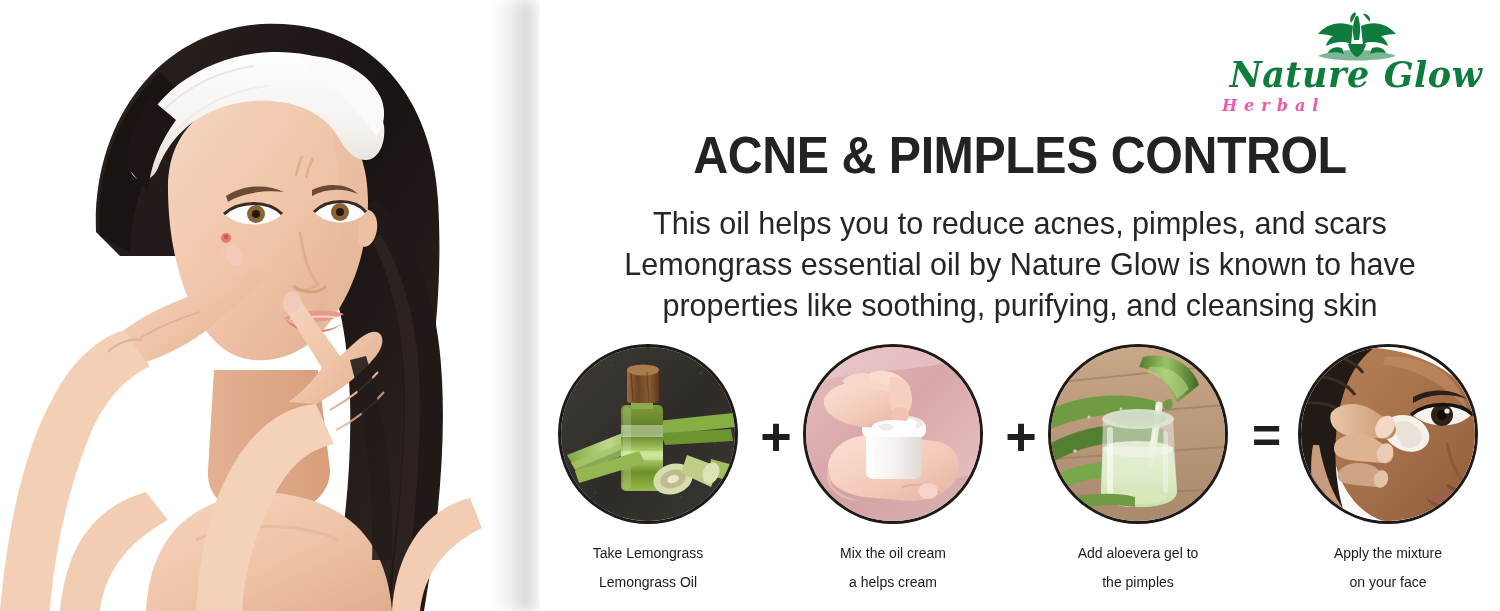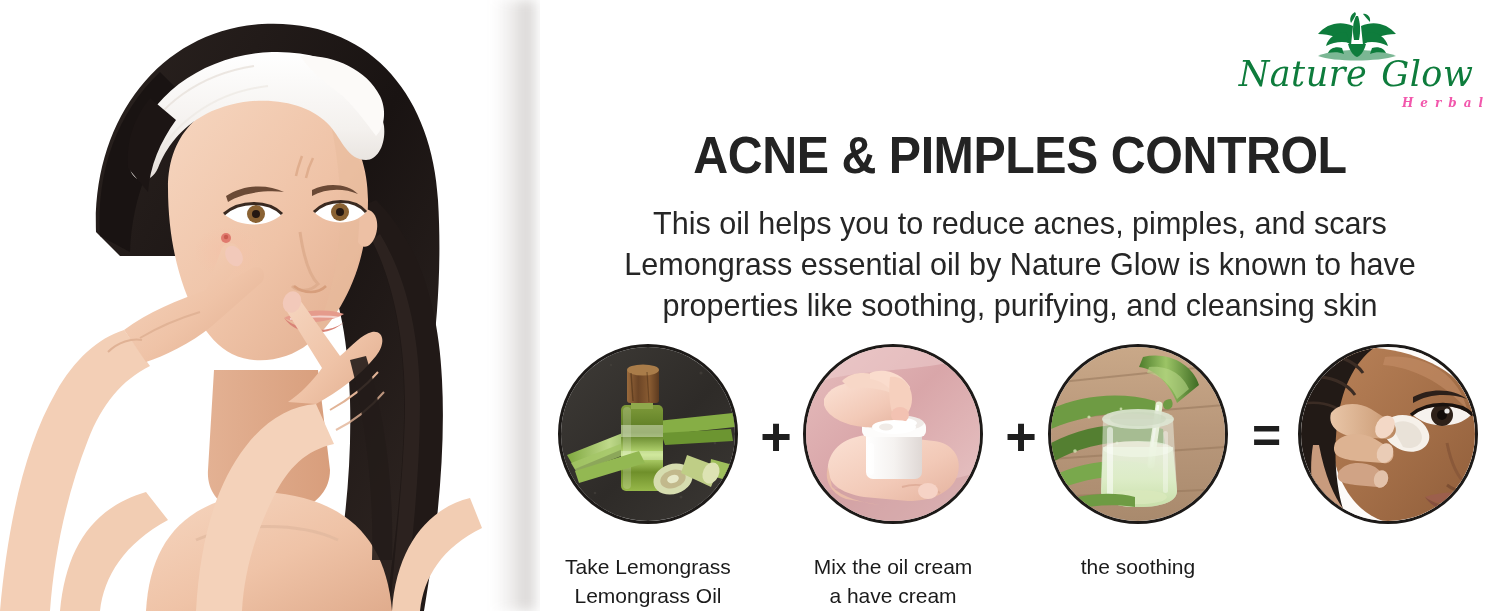--- a/index.html
+++ b/index.html
@@ -51,38 +51,38 @@
     height: 108px;
   }
   .logo-mark { position: absolute; left: 84px; top: 2px; }
   .logo-wordmark {
     position: absolute;
     left: 0;
     top: 46px;
     width: 268px;
     text-align: center;
     font-family: "DejaVu Serif", serif;
-    font-weight: normal;
+    font-weight: bold;
     font-style: italic;
     font-size: 35px;
     letter-spacing: 0.5px;
     color: #0E7C3C;
     white-space: nowrap;
   }
   .logo-word-gap { display: inline-block; width: 14px; }
   .logo-sub {
     position: absolute;
     left: 0;
     top: 88px;
     width: 268px;
-    text-align: right;
+    text-align: left;
     font-family: "DejaVu Serif", serif;
     font-weight: bold;
     font-style: italic;
-    font-size: 12px;
+    font-size: 16px;
     letter-spacing: 7px;
     color: #F257AC;
     white-space: nowrap;
   }
 
   
   .headline {
     position: absolute;
     left: 540px;
     top: 126px;
@@ -134,23 +134,23 @@
     width: 180px;
     height: 180px;
     margin: 0 auto;
     border-radius: 50%;
     border: 3px solid #1d1a18;
     overflow: hidden;
     background: #ddd;
   }
   .step-circle svg { display: block; }
   .step-caption {
-    margin-top: 28px;
+    margin-top: 15px;
     font-family: "Liberation Sans", sans-serif;
-    font-size: 21px;
+    font-size: 14px;
     line-height: 29px;
     color: #1b1b1b;
   }
   .step-caption span { display: block; white-space: nowrap; }
 
   .op {
     position: absolute;
     top: 72px;
     width: 46px;
     text-align: center;
@@ -419,21 +419,21 @@
 
           <path d="M84 30 C96 28 106 38 106 52 C106 62 100 72 90 74 C84 66 82 48 84 30 Z" fill="#F6D0BE"></path>
           <ellipse cx="94" cy="68" rx="9" ry="8" fill="#F3C2B2"></ellipse>
 
           <ellipse cx="88" cy="80" rx="22" ry="7" fill="#FFFFFF"></ellipse>
           <ellipse cx="80" cy="80" rx="7" ry="3.5" fill="#F0EBE7"></ellipse>
         </svg>
       </div>
       <div class="step-caption">
         <span>Mix the oil cream</span>
-        <span>a have cream</span>
+        <span>a helps cream</span>
       </div>
     </div>
 
     <div class="op" style="left:458px;">+</div>
 
     <div class="step" style="left:500px;">
       <div class="step-circle">
         <svg width="174" height="174" viewBox="0 0 174 174" xmlns="http://www.w3.org/2000/svg">
           <defs>
             <linearGradient id="woodBg" x1="0" y1="0" x2="0" y2="1">
@@ -483,21 +483,22 @@
           <ellipse cx="87" cy="72" rx="28" ry="7" fill="#C9D6BC" opacity="0.55"></ellipse>
           <ellipse cx="87" cy="102" rx="35" ry="8" fill="#F0F6E5" opacity="0.7"></ellipse>
           <rect x="56" y="80" width="6" height="70" rx="3" fill="#ffffff" opacity="0.55"></rect>
           <rect x="112" y="84" width="5" height="62" rx="2.5" fill="#ffffff" opacity="0.35"></rect>
           <ellipse cx="88" cy="150" rx="28" ry="7" fill="#D9E9BC" opacity="0.8"></ellipse>
 
           <path d="M0 158 C30 146 62 144 84 150 L84 160 C60 156 28 158 0 170 Z" fill="#6E9B43"></path>
         </svg>
       </div>
       <div class="step-caption">
-        <span>the soothing</span>
+        <span>Add aloevera gel to</span>
+        <span>the pimples</span>
       </div>
     </div>
 
     <div class="op equals" style="left:703px;">=</div>
 
     <div class="step" style="left:750px;">
       <div class="step-circle">
         <svg width="174" height="174" viewBox="0 0 174 174" xmlns="http://www.w3.org/2000/svg">
           <defs>
             <linearGradient id="faceG" x1="0" y1="0" x2="1" y2="1">
@@ -542,16 +543,20 @@
           <path d="M30 66 C38 56 56 54 70 62 L92 76 C98 82 94 92 86 92 L58 90 C40 90 26 80 30 66 Z" fill="url(#fingerG)"></path>
           <path d="M34 96 C42 86 60 84 74 92 L90 102 C96 108 90 118 82 116 L56 114 C38 112 30 108 34 96 Z" fill="#DDB392"></path>
           <path d="M38 124 C46 114 62 114 74 120 L84 128 C90 134 84 142 76 140 L54 138 C40 136 34 134 38 124 Z" fill="#D0A385"></path>
           <path d="M18 98 C26 140 40 164 56 176 L22 176 C10 152 8 122 12 98 Z" fill="#C89B7D"></path>
 
           <ellipse cx="84" cy="80" rx="9" ry="12" fill="#F3D8C6" transform="rotate(30 84 80)"></ellipse>
           <ellipse cx="84" cy="106" rx="8" ry="10" fill="#EACCB6" transform="rotate(24 84 106)"></ellipse>
           <ellipse cx="80" cy="132" rx="7" ry="9" fill="#E3C2AA" transform="rotate(18 80 132)"></ellipse>
         </svg>
       </div>
+      <div class="step-caption">
+        <span>Apply the mixture</span>
+        <span>on your face</span>
+      </div>
     </div>
 
   </div>
 </div>
 
 </body></html>

